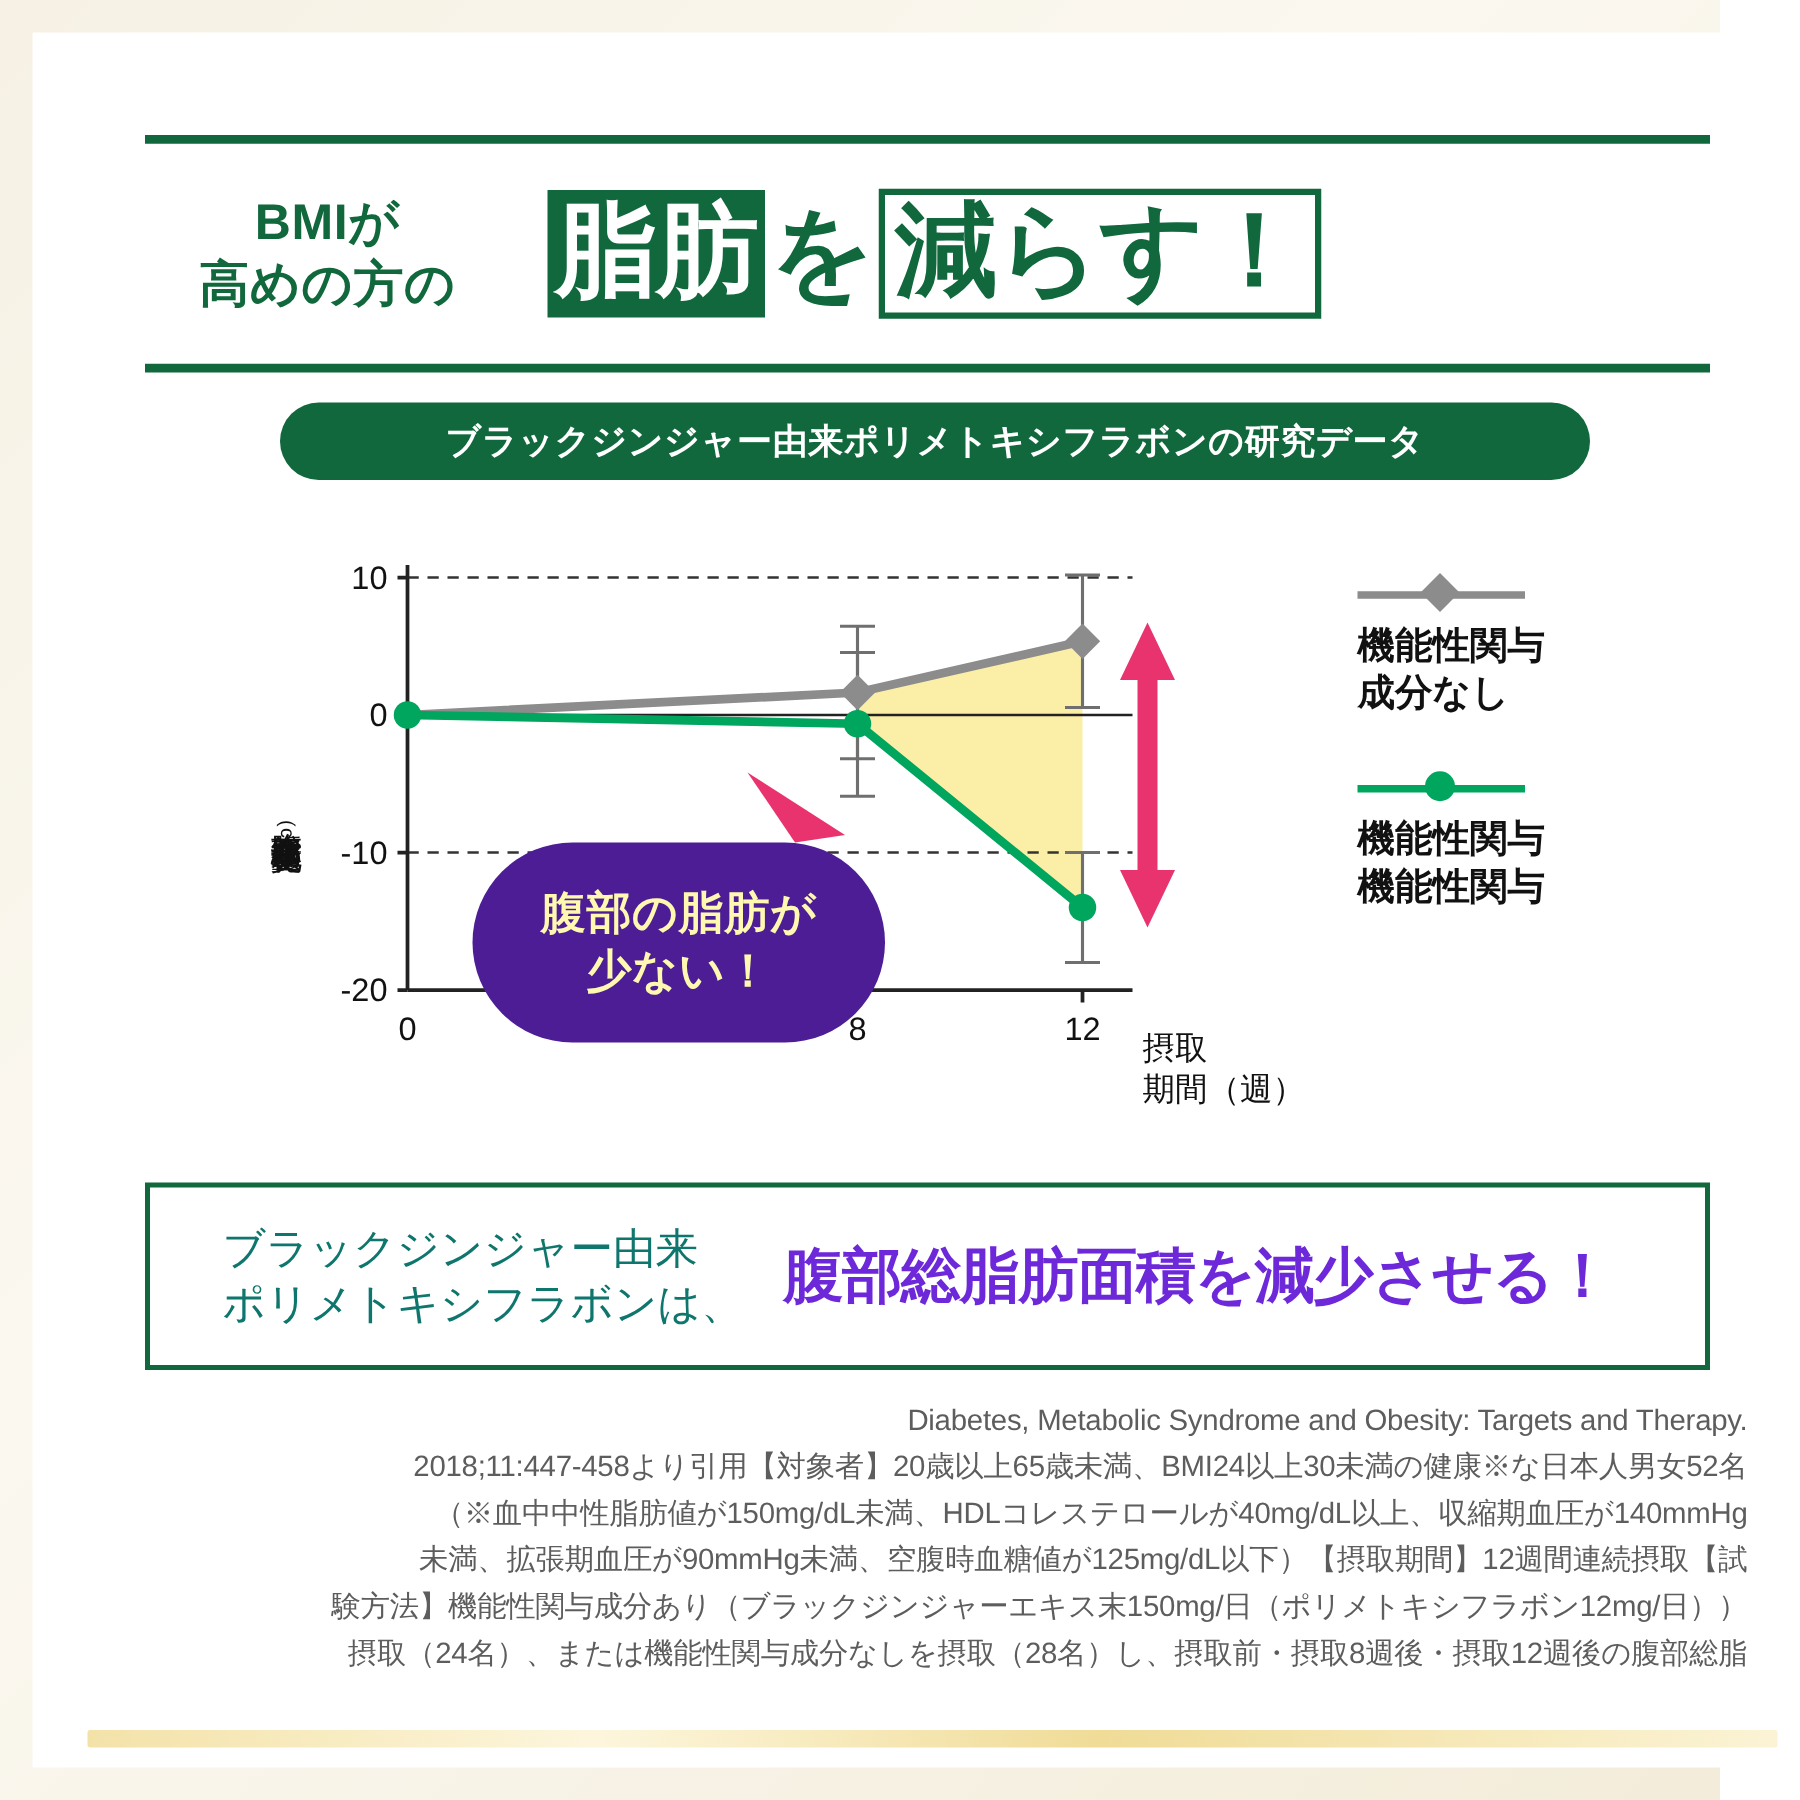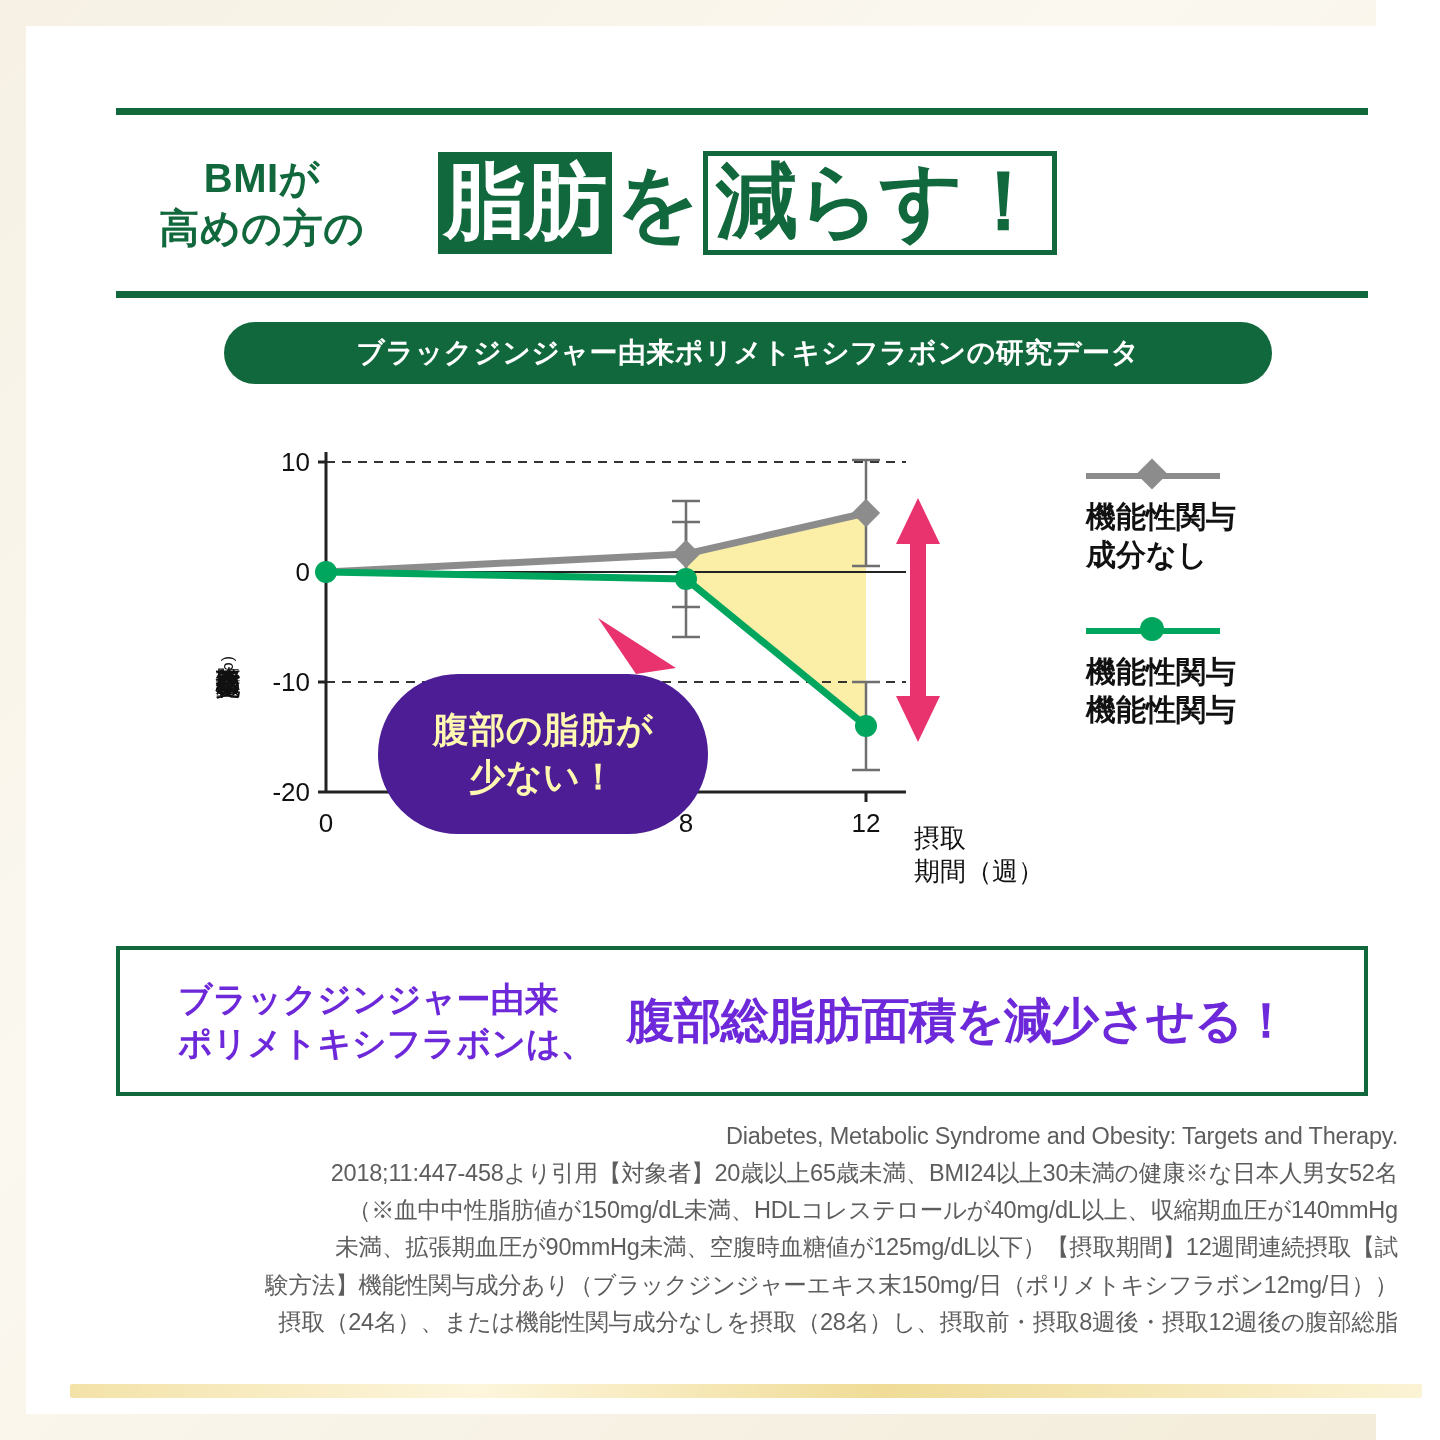--- a/index.html
+++ b/index.html
@@ -223,22 +223,22 @@
     width: 1252px;
     height: 150px;
     border: 4px solid #10683c;
     box-sizing: border-box;
     display: flex;
     align-items: center;
     padding-left: 58px;
   }
   .conclusion-left {
     font-size: 34px;
-    font-weight: 700;
-    color: #6d28d9;
+    font-weight: 400;
+    color: #0f766e;
     line-height: 1.3;
     text-align: left;
     white-space: pre-line;
   }
   .conclusion-right {
     font-size: 48px;
     font-weight: 900;
     color: #6d28d9;
     margin-left: 32px;
     letter-spacing: -1px;

